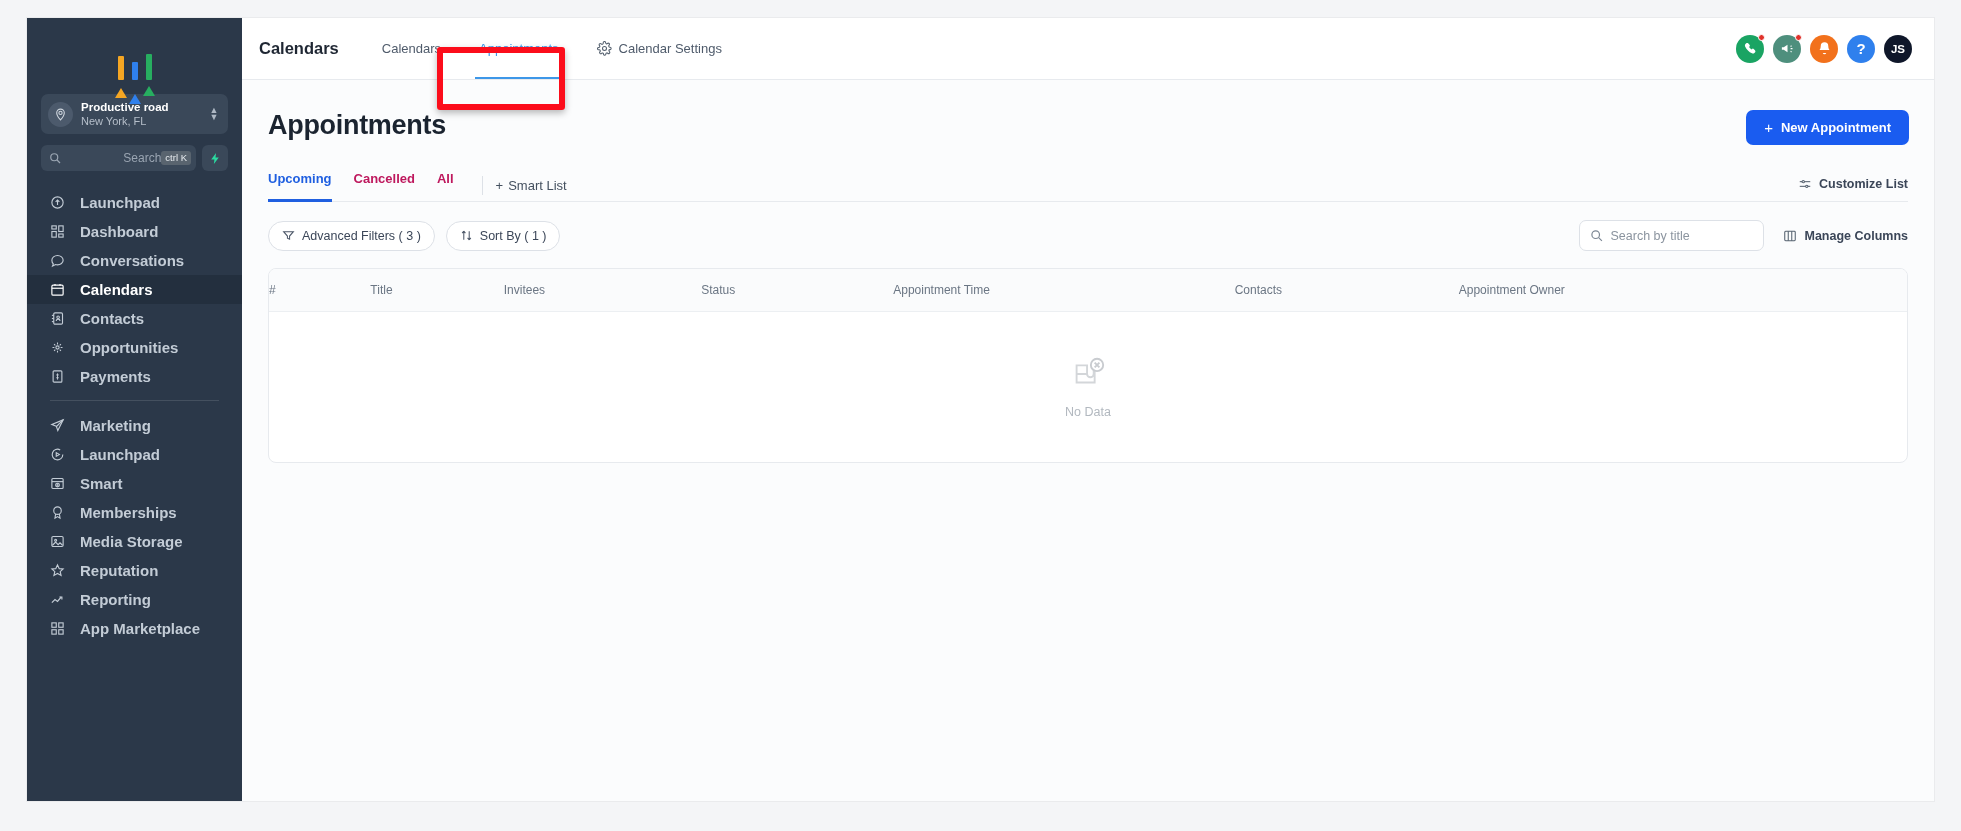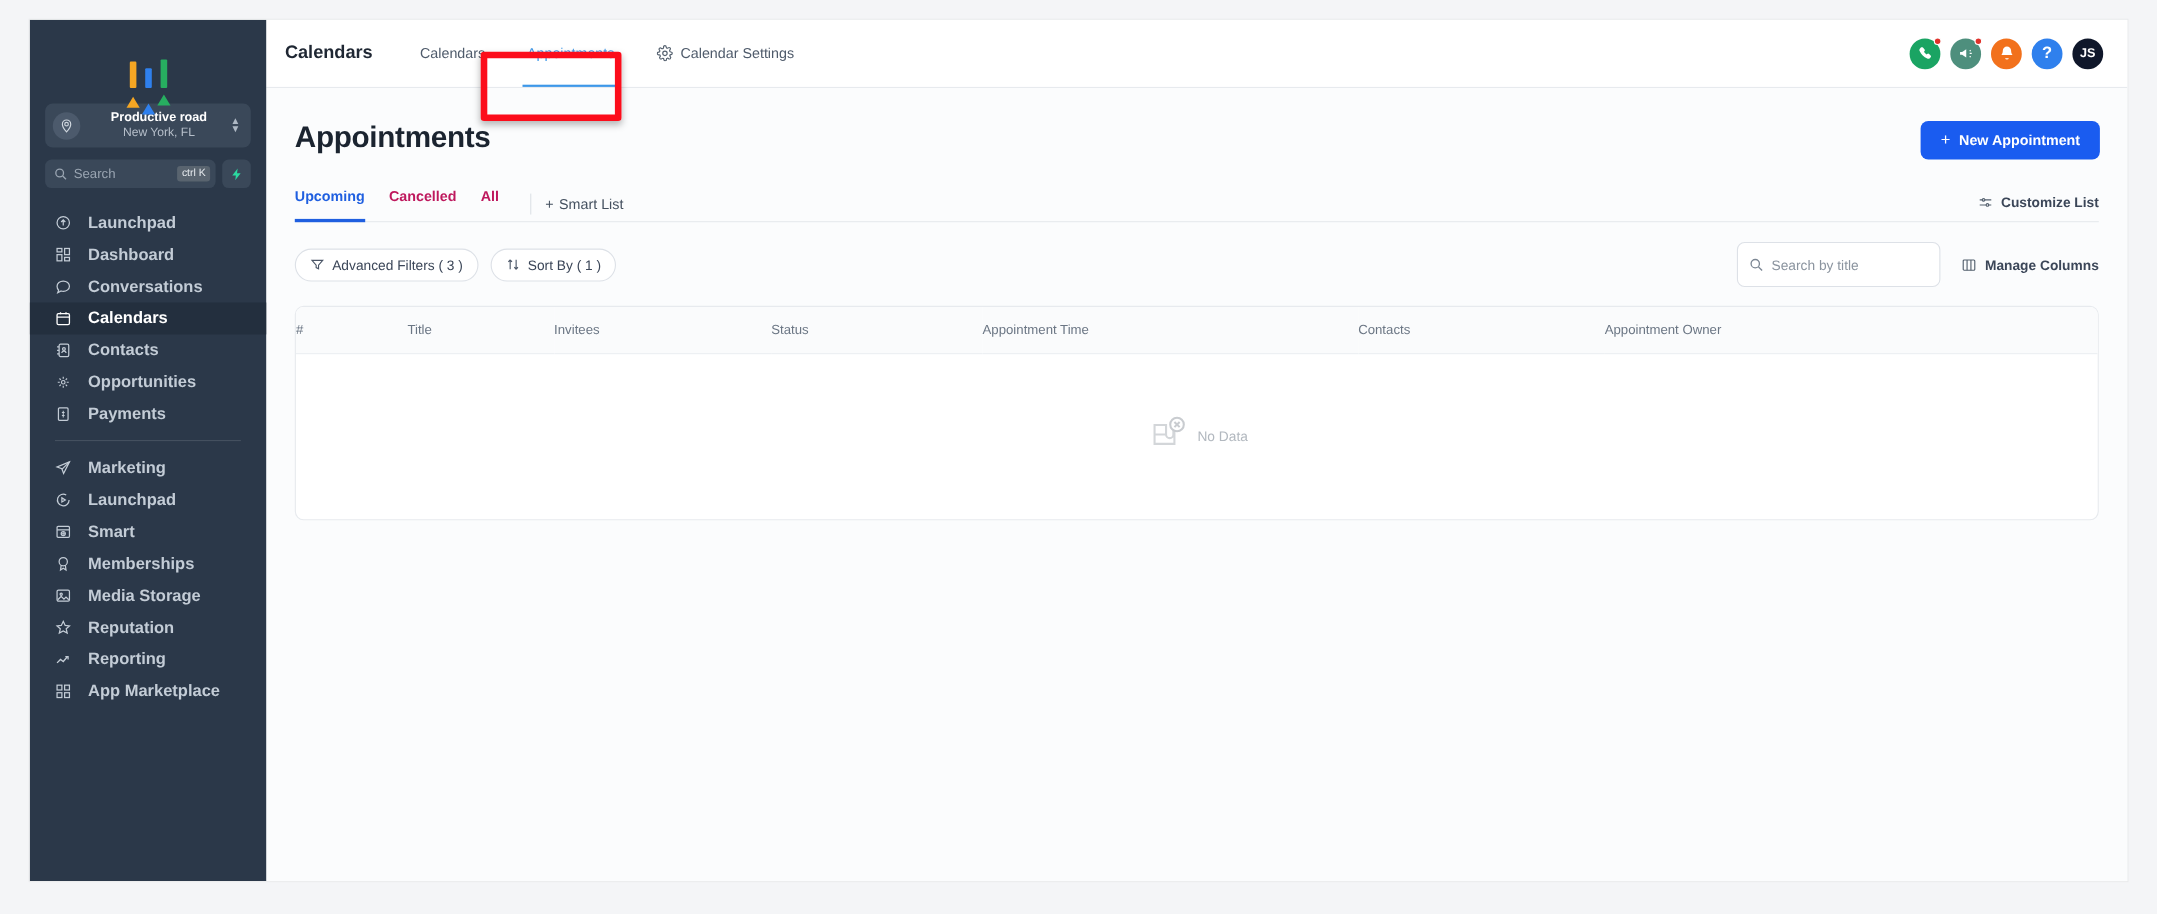--- a/index.html
+++ b/index.html
@@ -57,21 +57,20 @@
   .arw-g .head { top: 6px; border-bottom: 10px solid #27ae60; }
 
   .loc-card {
     margin: 4px 14px 0 14px;
     height: 40px;
     background: #3a4859;
     border-radius: 7px;
     display: flex; align-items: center;
     padding: 0 8px 0 7px;
     cursor: pointer;
-    text-align: center;
   }
   .loc-ava {
     width: 25px; height: 25px; border-radius: 50%;
     background: #4c5a6c;
     flex: 0 0 25px;
     display: flex; align-items: center; justify-content: center;
     color: #cfd6de;
   }
   .loc-txt { flex: 1 1 auto; padding-left: 8px; overflow: hidden; }
   .loc-name {
@@ -82,21 +81,21 @@
   .loc-sub {
     font-size: 11px; color: #b6bfca; line-height: 14px;
     white-space: nowrap; overflow: hidden; text-overflow: ellipsis;
   }
   .loc-chev {
     flex: 0 0 12px; color: #aeb8c4;
     display: flex; flex-direction: column; align-items: center;
     line-height: 7px; font-size: 9px;
   }
 
-  .search-row { margin: 11px 14px 0 14px; display: flex; gap: 6px; }
+  .search-row { margin: 11px 14px 0 14px; display: flex; gap: 6px; text-align: right; }
   .search-box {
     flex: 1 1 auto; height: 26px; background: #3a4859; border-radius: 6px;
     display: flex; align-items: center; padding: 0 5px 0 8px;
     cursor: text;
   }
   .search-box .sicon { color: #9aa5b2; flex: 0 0 12px; display: flex; }
   .search-ph {
     flex: 1 1 auto; font-size: 12px; color: #9aa5b2; padding-left: 6px;
     white-space: nowrap; overflow: hidden;
   }
@@ -266,21 +265,21 @@
     height: 30px; padding: 0 13px;
     border: 1px solid #dde1e7; border-radius: 16px;
     background: #ffffff;
     font-size: 12.5px; color: #3b4658;
     cursor: pointer; white-space: nowrap;
     margin-right: 11px;
   }
   .chip .ico { display: flex; color: #4b5667; }
   .search-title {
     margin-left: auto;
-    width: 185px; height: 41px;
+    width: 185px; height: 31px;
     border: 1px solid #dde1e7; border-radius: 7px;
     background: #fff;
     display: flex; align-items: center; padding: 0 10px;
     cursor: text;
   }
   .search-title .ico { color: #7b8693; display: flex; flex: 0 0 13px; }
   .search-title .ph { font-size: 12.5px; color: #8b949f; padding-left: 8px; white-space: nowrap; }
   .manage-cols {
     margin-left: 19px;
     display: flex; align-items: center; gap: 8px;
@@ -302,21 +301,21 @@
     background: #fafbfc;
     border-bottom: 1px solid #eceff2;
     text-align: left;
     font-size: 12px; font-weight: normal; color: #6b7684;
     padding: 13px 0 13px 0;
     height: 42px;
     white-space: nowrap;
   }
   .empty-cell { height: 151px; vertical-align: middle; }
   .empty-wrap {
-    display: flex; flex-direction: row; align-items: center; justify-content: center;
+    display: flex; flex-direction: column; align-items: center; justify-content: center;
     gap: 9px;
   }
   .empty-txt { font-size: 12.5px; color: #b2b8bf; }
 
   
   .annot {
     position: absolute;
     border: 6px solid #fc0d1b;
     border-radius: 3px;
     pointer-events: none;

